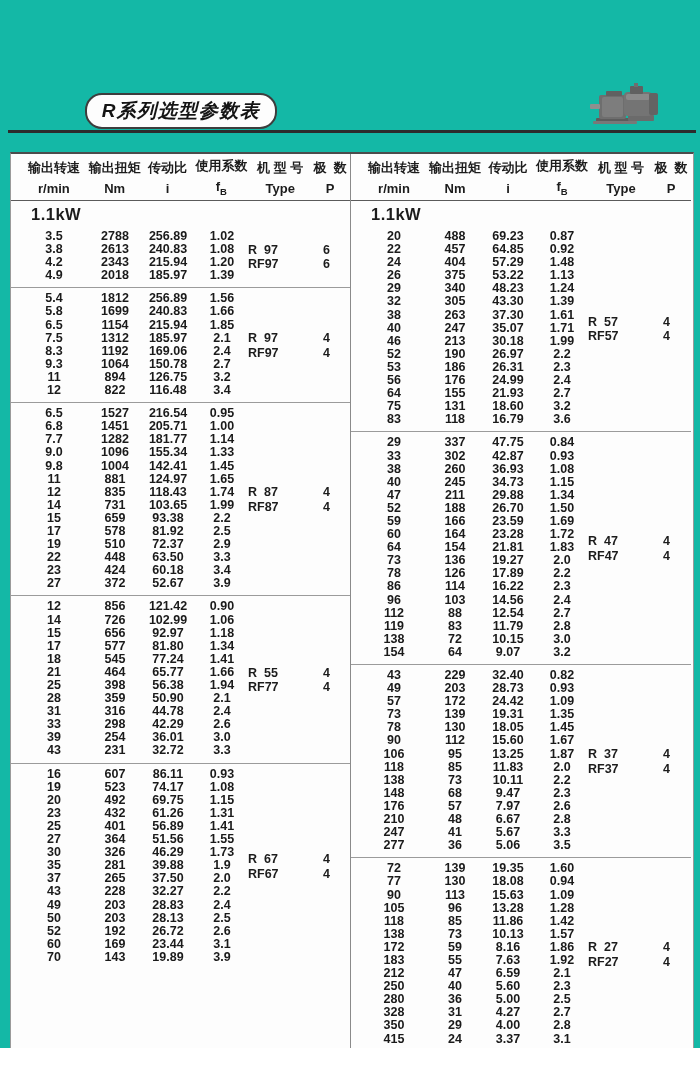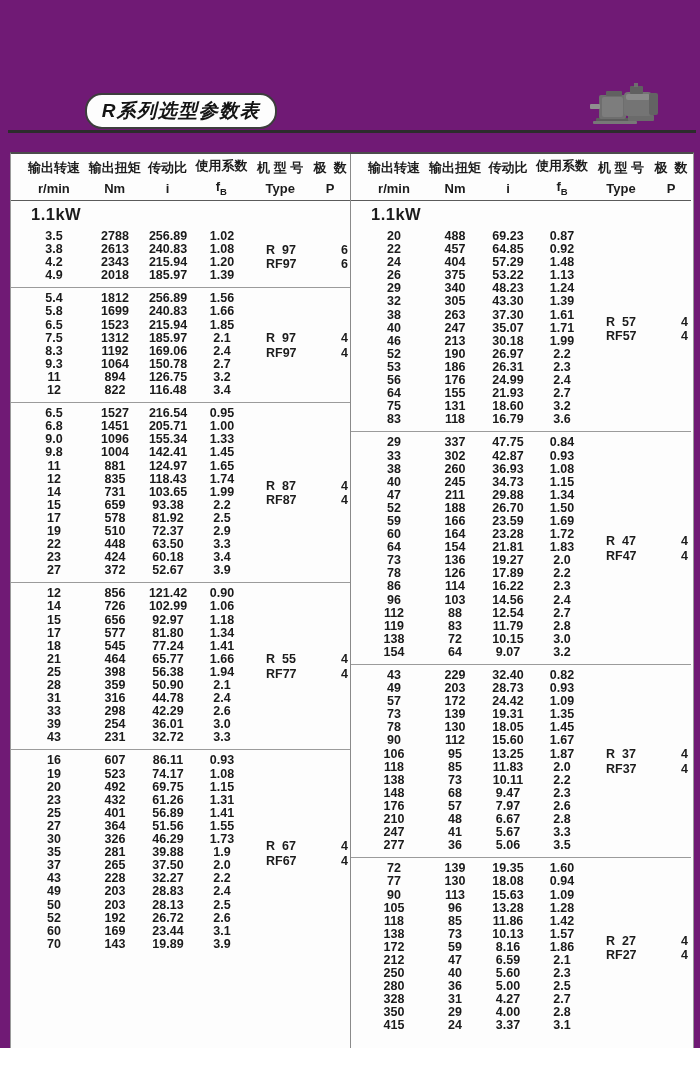--- a/index.html
+++ b/index.html
@@ -1,17 +1,17 @@
 <!DOCTYPE html>
 <html><head>
 <meta charset="utf-8">
 <style>
   html,body{margin:0;padding:0;background:#ffffff;}
   .page{
-    position:relative; width:700px; height:1048px; background:#701a75;
+    position:relative; width:700px; height:1048px; background:#14b8a6;
     font-family:"Liberation Sans", sans-serif; color:#1c1c1c; overflow:hidden;
   }
   
   .title-oval{
     position:absolute; left:85px; top:93px; width:188px; height:32px;
     border:2px solid #3d3d3d; border-radius:17px;
     display:flex; align-items:center; justify-content:center; background:#fdfdfd;
   }
   .title-oval span{
     font-size:19px; font-weight:bold; font-style:italic; letter-spacing:1.5px; white-space:pre; color:#141414;
@@ -37,21 +37,21 @@
   .th-unit{font-size:13px; font-weight:bold; margin-top:4px;}
   .th-unit sub{font-size:9.5px;}
   .power{font-size:16.5px; font-weight:bold; margin:4px 0 2px 20px; letter-spacing:.5px;}
   .block{position:relative; padding:4px 0 5px 0;}
   .block{border-top:1.6px solid #9b9b9b;}
   .block.first{border-top:none;}
   .row{display:flex; padding-left:10px; line-height:13.1px;}
   .cell{font-size:12.5px; font-weight:bold; text-align:center; color:#1a1a1a;}
   .c0{width:66px}.c1{width:56px}.c2{width:50px}.c3{width:58px}.c4{width:60px}.c5{width:40px}
   .model-overlay{
-    position:absolute; left:252px; top:50%; transform:translateY(-50%);
+    position:absolute; left:234px; top:50%; transform:translateY(-50%);
     width:100px; pointer-events:none;
   }
   .m-line{display:flex; line-height:14.5px;}
   .m-type{width:60px; text-align:left; padding-left:3px; white-space:pre; font-size:12.5px; font-weight:bold;}
   .m-poles{width:37px; text-align:center; font-size:12.5px; font-weight:bold;}
 </style>
 </head>
 <body>
 
 <div class="page">
@@ -150,21 +150,21 @@
             <div class="cell c3">1.56</div>
           </div>
           <div class="row">
             <div class="cell c0">5.8</div>
             <div class="cell c1">1699</div>
             <div class="cell c2">240.83</div>
             <div class="cell c3">1.66</div>
           </div>
           <div class="row">
             <div class="cell c0">6.5</div>
-            <div class="cell c1">1523</div>
+            <div class="cell c1">1154</div>
             <div class="cell c2">215.94</div>
             <div class="cell c3">1.85</div>
           </div>
           <div class="row">
             <div class="cell c0">7.5</div>
             <div class="cell c1">1312</div>
             <div class="cell c2">185.97</div>
             <div class="cell c3">2.1</div>
           </div>
           <div class="row">
@@ -207,20 +207,26 @@
             <div class="cell c0">6.5</div>
             <div class="cell c1">1527</div>
             <div class="cell c2">216.54</div>
             <div class="cell c3">0.95</div>
           </div>
           <div class="row">
             <div class="cell c0">6.8</div>
             <div class="cell c1">1451</div>
             <div class="cell c2">205.71</div>
             <div class="cell c3">1.00</div>
+          </div>
+          <div class="row">
+            <div class="cell c0">7.7</div>
+            <div class="cell c1">1282</div>
+            <div class="cell c2">181.77</div>
+            <div class="cell c3">1.14</div>
           </div>
           <div class="row">
             <div class="cell c0">9.0</div>
             <div class="cell c1">1096</div>
             <div class="cell c2">155.34</div>
             <div class="cell c3">1.33</div>
           </div>
           <div class="row">
             <div class="cell c0">9.8</div>
             <div class="cell c1">1004</div>
@@ -856,20 +862,26 @@
             <div class="cell c2">10.13</div>
             <div class="cell c3">1.57</div>
           </div>
           <div class="row">
             <div class="cell c0">172</div>
             <div class="cell c1">59</div>
             <div class="cell c2">8.16</div>
             <div class="cell c3">1.86</div>
           </div>
           <div class="row">
+            <div class="cell c0">183</div>
+            <div class="cell c1">55</div>
+            <div class="cell c2">7.63</div>
+            <div class="cell c3">1.92</div>
+          </div>
+          <div class="row">
             <div class="cell c0">212</div>
             <div class="cell c1">47</div>
             <div class="cell c2">6.59</div>
             <div class="cell c3">2.1</div>
           </div>
           <div class="row">
             <div class="cell c0">250</div>
             <div class="cell c1">40</div>
             <div class="cell c2">5.60</div>
             <div class="cell c3">2.3</div>

